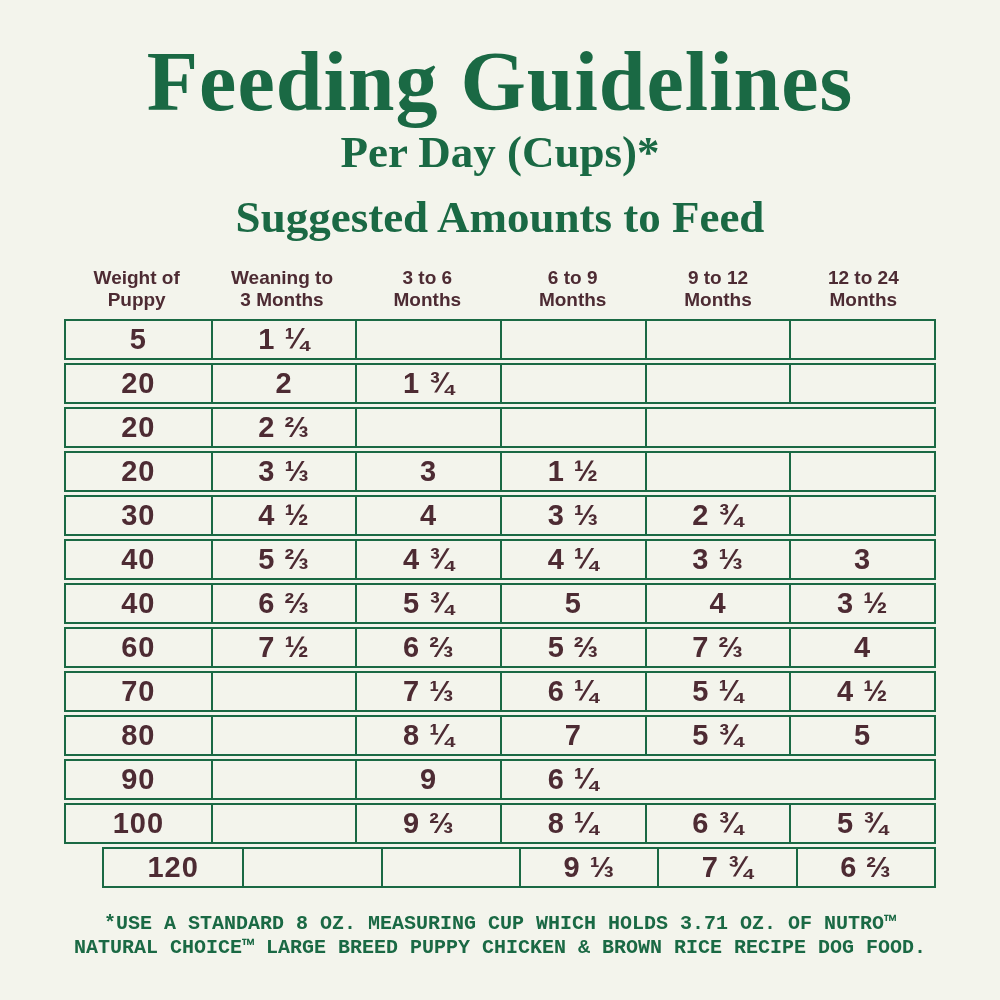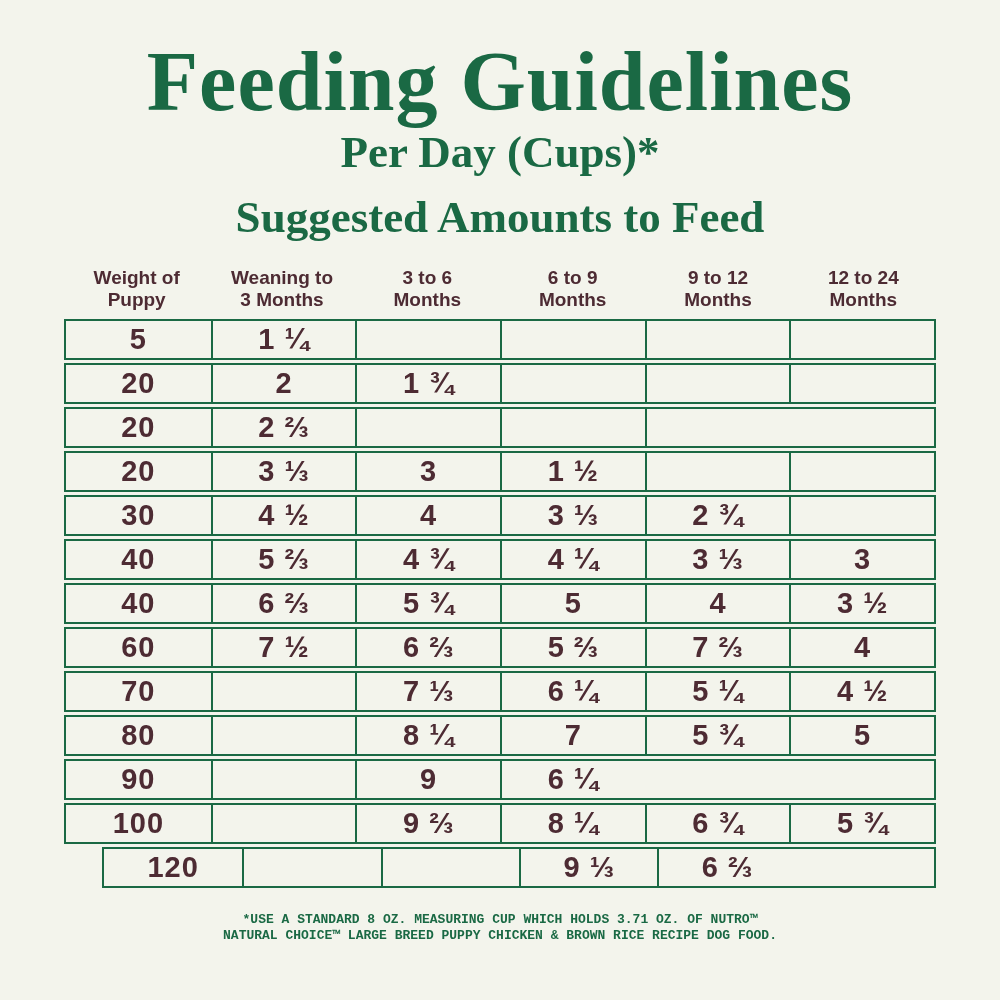--- a/index.html
+++ b/index.html
@@ -70,21 +70,21 @@
     font-size:29px;
     color:var(--maroon);
     letter-spacing:1px;
   }
   .tcell + .tcell{border-left:2px solid var(--green);}
   .footnote{
     margin-top:24px;
     text-align:center;
     font-family:"Liberation Mono","DejaVu Sans Mono",monospace;
     font-weight:bold;
-    font-size:13px;
+    font-size:20px;
     line-height:1.22;
     color:var(--green);
     letter-spacing:0px;
   }
 </style>
 </head>
 <body>
 
 <div class="page">
 
@@ -211,20 +211,21 @@
     <div class="tcell">8 ¼</div>
     <div class="tcell">6 ¾</div>
     <div class="tcell">5 ¾</div>
   </div>
 
   <div class="trow">
     <div class="tcell">120</div>
     <div class="tcell"></div>
     <div class="tcell"></div>
     <div class="tcell">9 ⅓</div>
+    <div class="tcell">7 ¾</div>
     <div class="tcell">6 ⅔</div>
   </div>
 </div>
   </div>
 
   <div class="footnote">
     <div>*USE A STANDARD 8 OZ. MEASURING CUP WHICH HOLDS 3.71 OZ. OF NUTRO™</div>
     <div>NATURAL CHOICE™ LARGE BREED PUPPY CHICKEN &amp; BROWN RICE RECIPE DOG FOOD.</div>
   </div>
 

